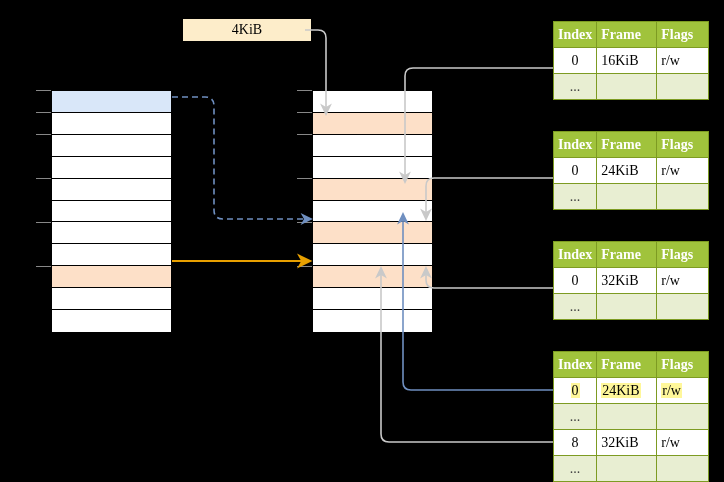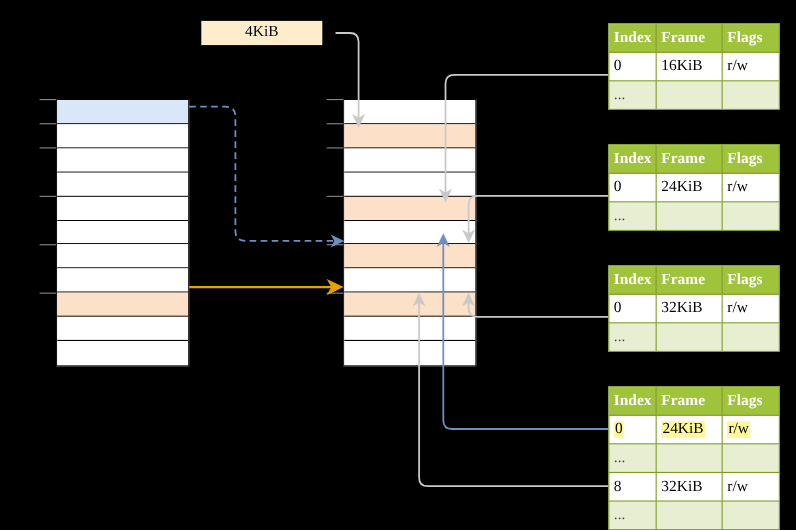--- a/index.html
+++ b/index.html
@@ -23,36 +23,36 @@
              display:flex;align-items:center;justify-content:center;
              font-size:14px;color:#000;box-sizing:border-box;}
 
   
   .ftable{position:absolute;border-collapse:collapse;
           border:1px solid #7d9b22;background:#fff;box-sizing:border-box;}
   .ftable td,.ftable th{border:1px solid #7d9b22;padding:0 4px;
           font-size:14px;height:26px;box-sizing:border-box;
           text-align:left;vertical-align:middle;color:#000;font-weight:normal;}
   .ftable th{background:#a0c33c;color:#fff;font-weight:bold;}
-  .ftable td.c0,.ftable th.c0{width:42px;}
+  .ftable td.c0,.ftable th.c0{width:42px;text-align:center;}
   .ftable td.c1,.ftable th.c1{width:60px;}
   .ftable td.c2,.ftable th.c2{width:52px;}
   .ftable tr.ell td{background:#e8eed2;color:#444;}
   .ftable tr.data td{background:#fff;}
   .hl{background:#fff79a;padding:0 1px;}
 
   svg.wires{position:absolute;left:0;top:0;width:724px;height:482px;
             pointer-events:none;overflow:visible;}
 </style>
 </head>
 <body>
 
 <div class="canvas">
 
-  <div class="kib-label" style="left:183px;top:19px;width:110px;height:22px;">
+  <div class="kib-label" style="left:183px;top:19px;width:128px;height:22px;">
     <span>4KiB</span>
   </div>
 
   <div class="col" id="left-col" style="left:51px;top:90px;width:121px;height:243px;">
       <div class="row blue" style="height: 21.9091px;"></div>
       <div class="row" style="height: 21.9091px;"></div>
       <div class="row" style="height: 21.9091px;"></div>
       <div class="row" style="height: 21.9091px;"></div>
       <div class="row" style="height: 21.9091px;"></div>
       <div class="row" style="height: 21.9091px;"></div>

